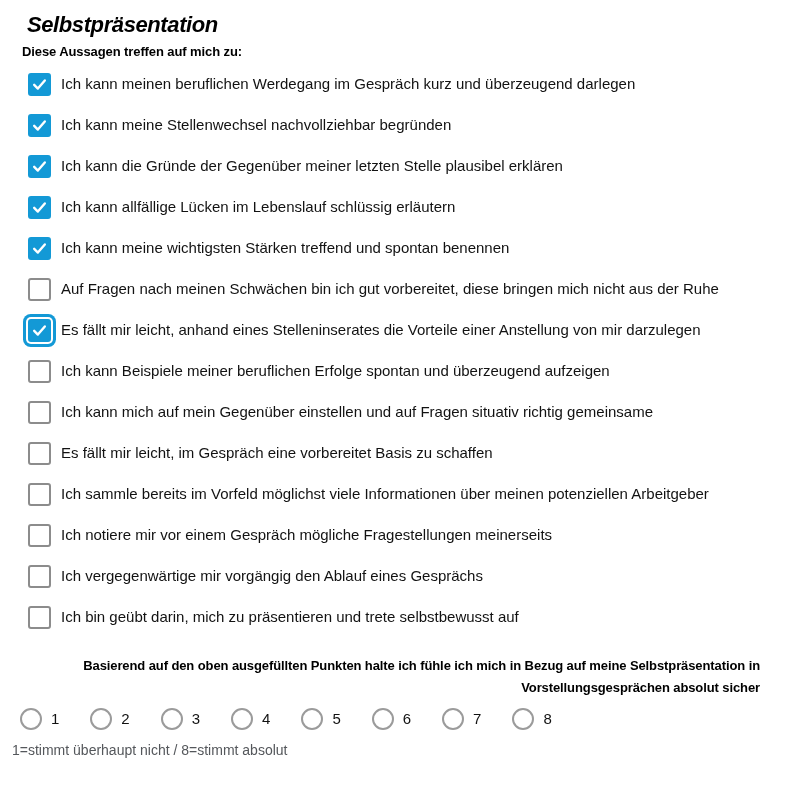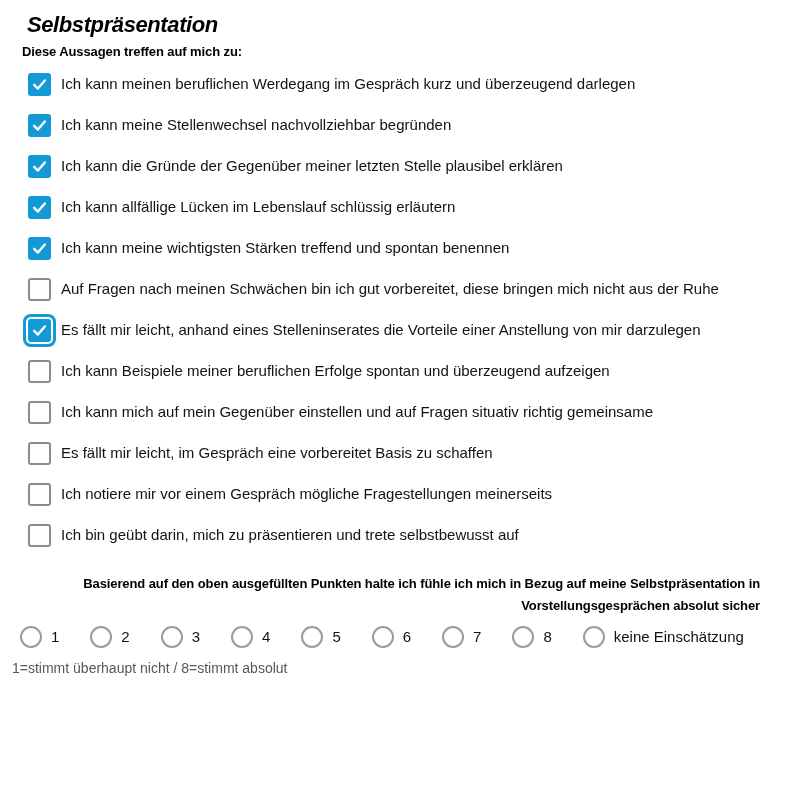--- a/index.html
+++ b/index.html
@@ -158,28 +158,40 @@
     <span class="cb-label">Ich kann mich auf mein Gegenüber einstellen und auf Fragen situativ richtig gemeinsame</span>
   </div>
 
   <div class="cb-row">
     <span class="checkbox" role="checkbox" aria-checked="false">
       
     </span>
     <span class="cb-label">Es fällt mir leicht, im Gespräch eine vorbereitet Basis zu schaffen</span>
   </div>
 
+  <div class="cb-row">
+    <span class="checkbox" role="checkbox" aria-checked="false">
+      
+    </span>
+    <span class="cb-label">Ich sammle bereits im Vorfeld möglichst viele Informationen über meinen potenziellen Arbeitgeber</span>
+  </div>
 
   <div class="cb-row">
     <span class="checkbox" role="checkbox" aria-checked="false">
       
     </span>
     <span class="cb-label">Ich notiere mir vor einem Gespräch mögliche Fragestellungen meinerseits</span>
   </div>
 
+  <div class="cb-row">
+    <span class="checkbox" role="checkbox" aria-checked="false">
+      
+    </span>
+    <span class="cb-label">Ich vergegenwärtige mir vorgängig den Ablauf eines Gesprächs</span>
+  </div>
 
   <div class="cb-row">
     <span class="checkbox" role="checkbox" aria-checked="false">
       
     </span>
     <span class="cb-label">Ich bin geübt darin, mich zu präsentieren und trete selbstbewusst auf</span>
   </div>
 </div>
 
 <p class="rating-question">Basierend auf den oben ausgefüllten Punkten halte ich fühle ich mich in Bezug auf meine Selbstpräsentation in Vorstellungsgesprächen absolut sicher</p>
@@ -218,19 +230,15 @@
   <div class="radio-item">
     <span class="radio" role="radio" aria-checked="false"></span>
     <span class="radio-label">7</span>
   </div>
 
   <div class="radio-item">
     <span class="radio" role="radio" aria-checked="false"></span>
     <span class="radio-label">8</span>
   </div>
 
-  <div class="radio-item">
-    <span class="radio" role="radio" aria-checked="false"></span>
-    <span class="radio-label">keine Einschätzung</span>
-  </div>
 </div>
 
 <p class="rating-legend">1=stimmt überhaupt nicht / 8=stimmt absolut</p>
 
 </body></html>

